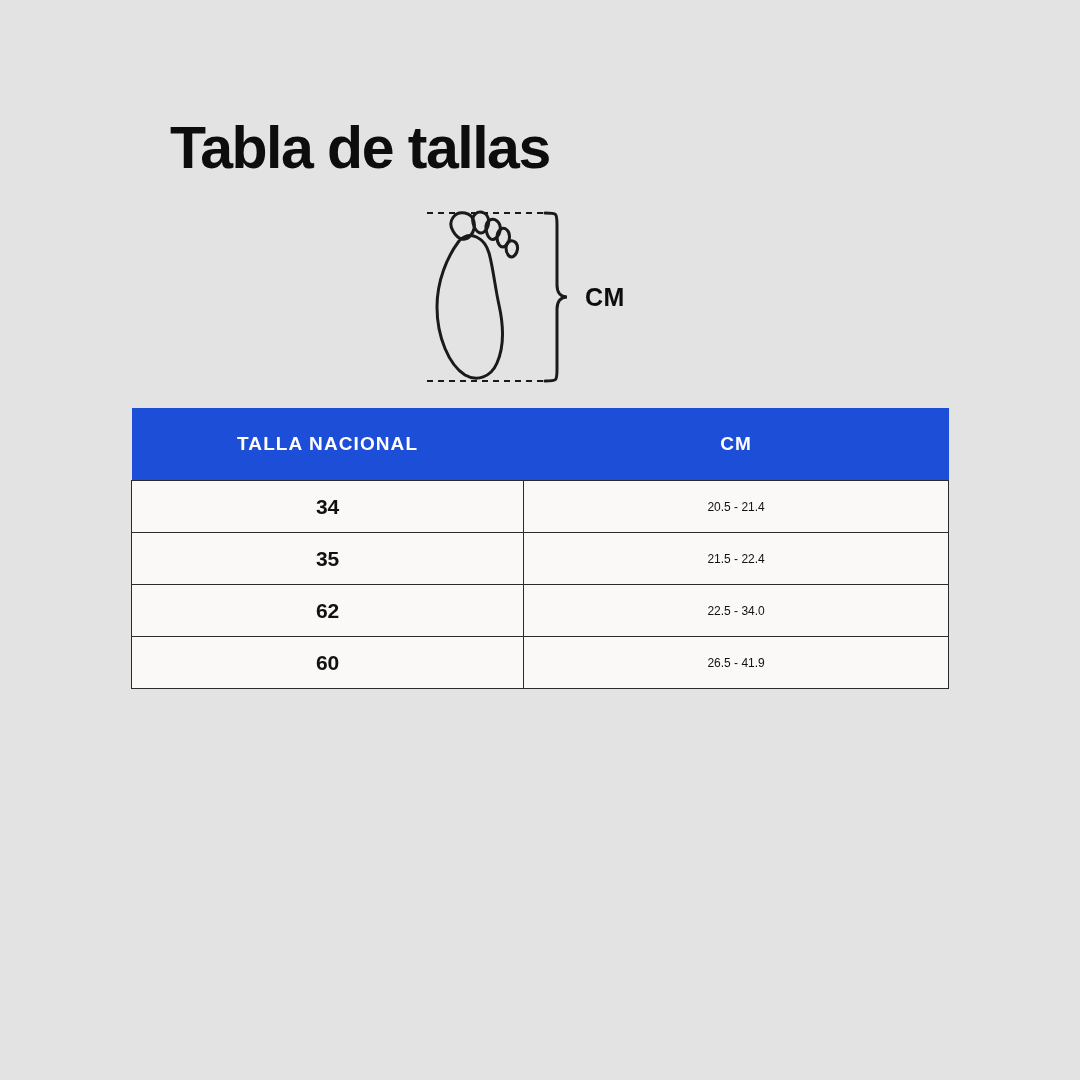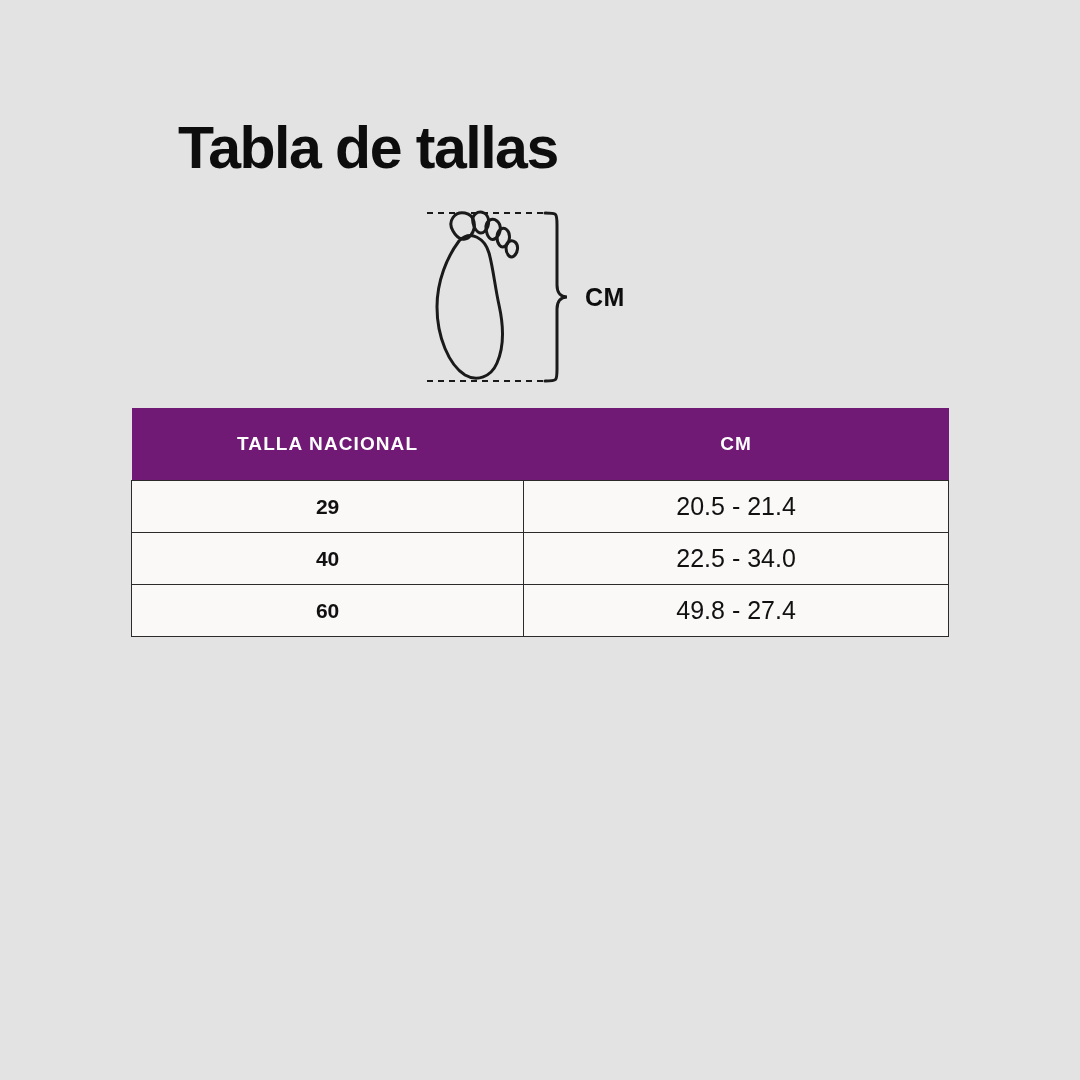--- a/index.html
+++ b/index.html
@@ -22,21 +22,20 @@
 
   .title {
     position: absolute;
     left: 170px;
     top: 116px;
     font-size: 59px;
     font-weight: bold;
     letter-spacing: -1.5px;
     color: #0d0d0d;
     line-height: 1.1;
-    margin-left: 8px;
   }
 
   
   .diagram {
     position: absolute;
     left: 415px;
     top: 205px;
     width: 250px;
     height: 185px;
   }
@@ -59,37 +58,37 @@
     left: 131px;
     top: 408px;
     width: 818px;
   }
   table.size-table {
     border-collapse: collapse;
     width: 100%;
     table-layout: fixed;
   }
   table.size-table thead th {
-    background: #701a75;
+    background: #1d4ed8;
     color: #ffffff;
     font-size: 19px;
     font-weight: bold;
     letter-spacing: 1.1px;
     height: 70px;
     vertical-align: middle;
     text-align: center;
     border: none;
   }
   table.size-table tbody td {
     background: #faf9f8;
     height: 49px;
     text-align: center;
     vertical-align: middle;
     border: 1px solid #2b2b2b;
-    font-size: 25px;
+    font-size: 12px;
     color: #111111;
   }
   table.size-table tbody td.talla {
     font-weight: bold;
     font-size: 21px;
   }
   table.size-table tbody td.cm {
     font-weight: normal;
   }
   table.size-table col.c1 { width: 48%; }
@@ -139,28 +138,32 @@
           <col class="c2">
         </colgroup>
       <thead>
         <tr>
           <th>TALLA NACIONAL</th>
           <th>CM</th>
         </tr>
       </thead>
       <tbody>
         <tr>
-          <td class="talla">29</td>
+          <td class="talla">34</td>
           <td class="cm">20.5 - 21.4</td>
         </tr>
         <tr>
-          <td class="talla">40</td>
+          <td class="talla">35</td>
+          <td class="cm">21.5 - 22.4</td>
+        </tr>
+        <tr>
+          <td class="talla">62</td>
           <td class="cm">22.5 - 34.0</td>
         </tr>
         <tr>
           <td class="talla">60</td>
-          <td class="cm">49.8 - 27.4</td>
+          <td class="cm">26.5 - 41.9</td>
         </tr>
       </tbody>
     </table>
   </div>
 
 </div>
 
 </body></html>

